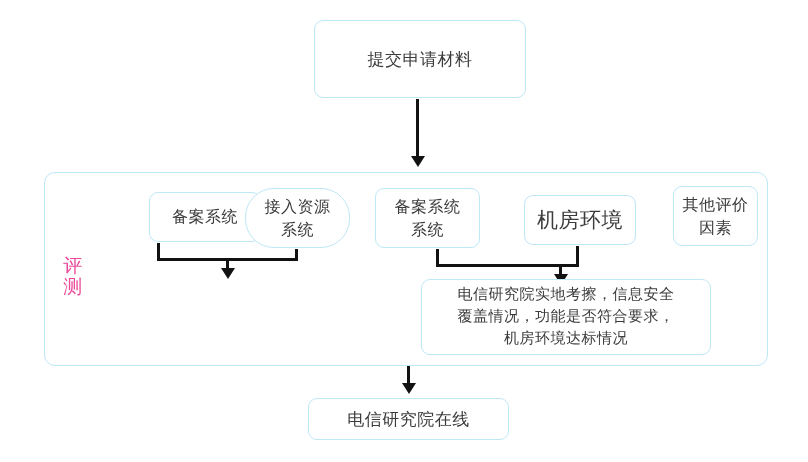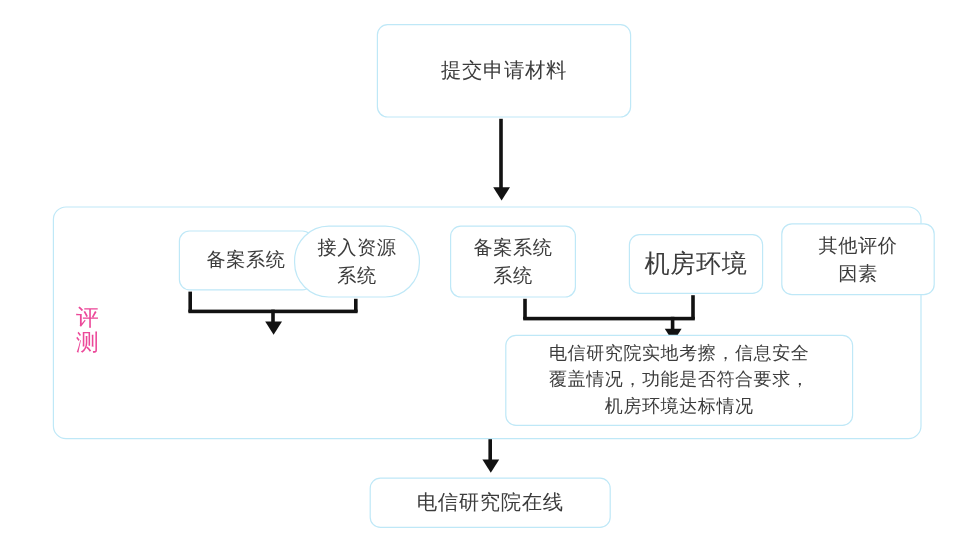--- a/index.html
+++ b/index.html
@@ -91,21 +91,21 @@
   <div class="node" style="left:103px; top:192px; width:112px; height:50px; font-size:16px;margin-left:46px;">备案系统</div>
 
   <div class="node" style="left:245px; top:188px; width:105px; height:60px; font-size:16px;border-radius:29px;">接入资源
 系统</div>
 
   <div class="node" style="left:375px; top:188px; width:105px; height:60px; font-size:16px;">备案系统
 系统</div>
 
   <div class="node" style="left:524px; top:195px; width:112px; height:50px; font-size:21px;">机房环境</div>
 
-  <div class="node" style="left:651px; top:186px; width:128px; height:60px; font-size:16px;">其他评价
+  <div class="node" style="left:673px; top:186px; width:85px; height:60px; font-size:16px;">其他评价
 因素</div>
 
   <div class="vline" style="left:157px; top:243px; height:17px;"></div>
   <div class="vline" style="left:295px; top:249px; height:11px;"></div>
   <div class="hline" style="left:157px; top:258px; width:141px;"></div>
   <div class="vline" style="left:226px; top:258px; height:12px;"></div>
   <div class="arrowhead" style="left:221px; top:268px;"></div>
 
   <div class="vline" style="left:436px; top:249px; height:17px;"></div>
   <div class="vline" style="left:576px; top:246px; height:20px;"></div>

